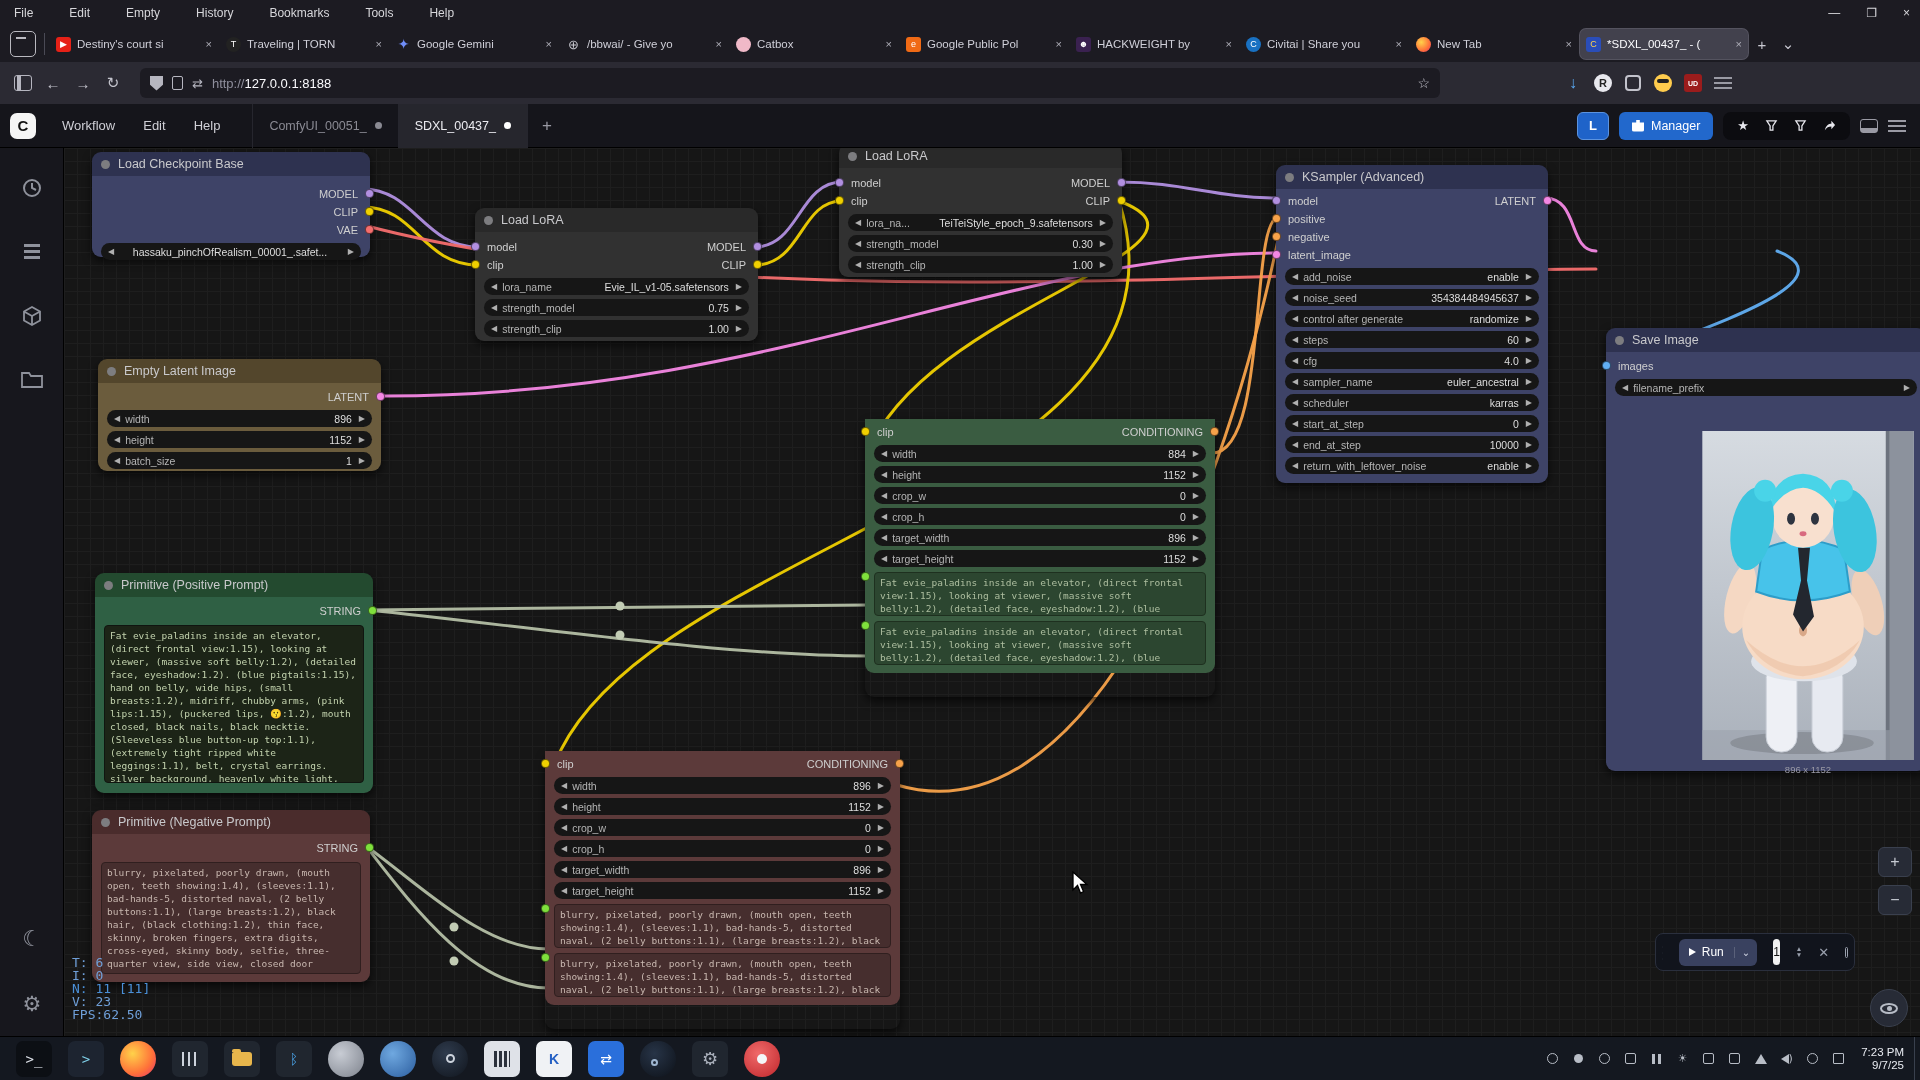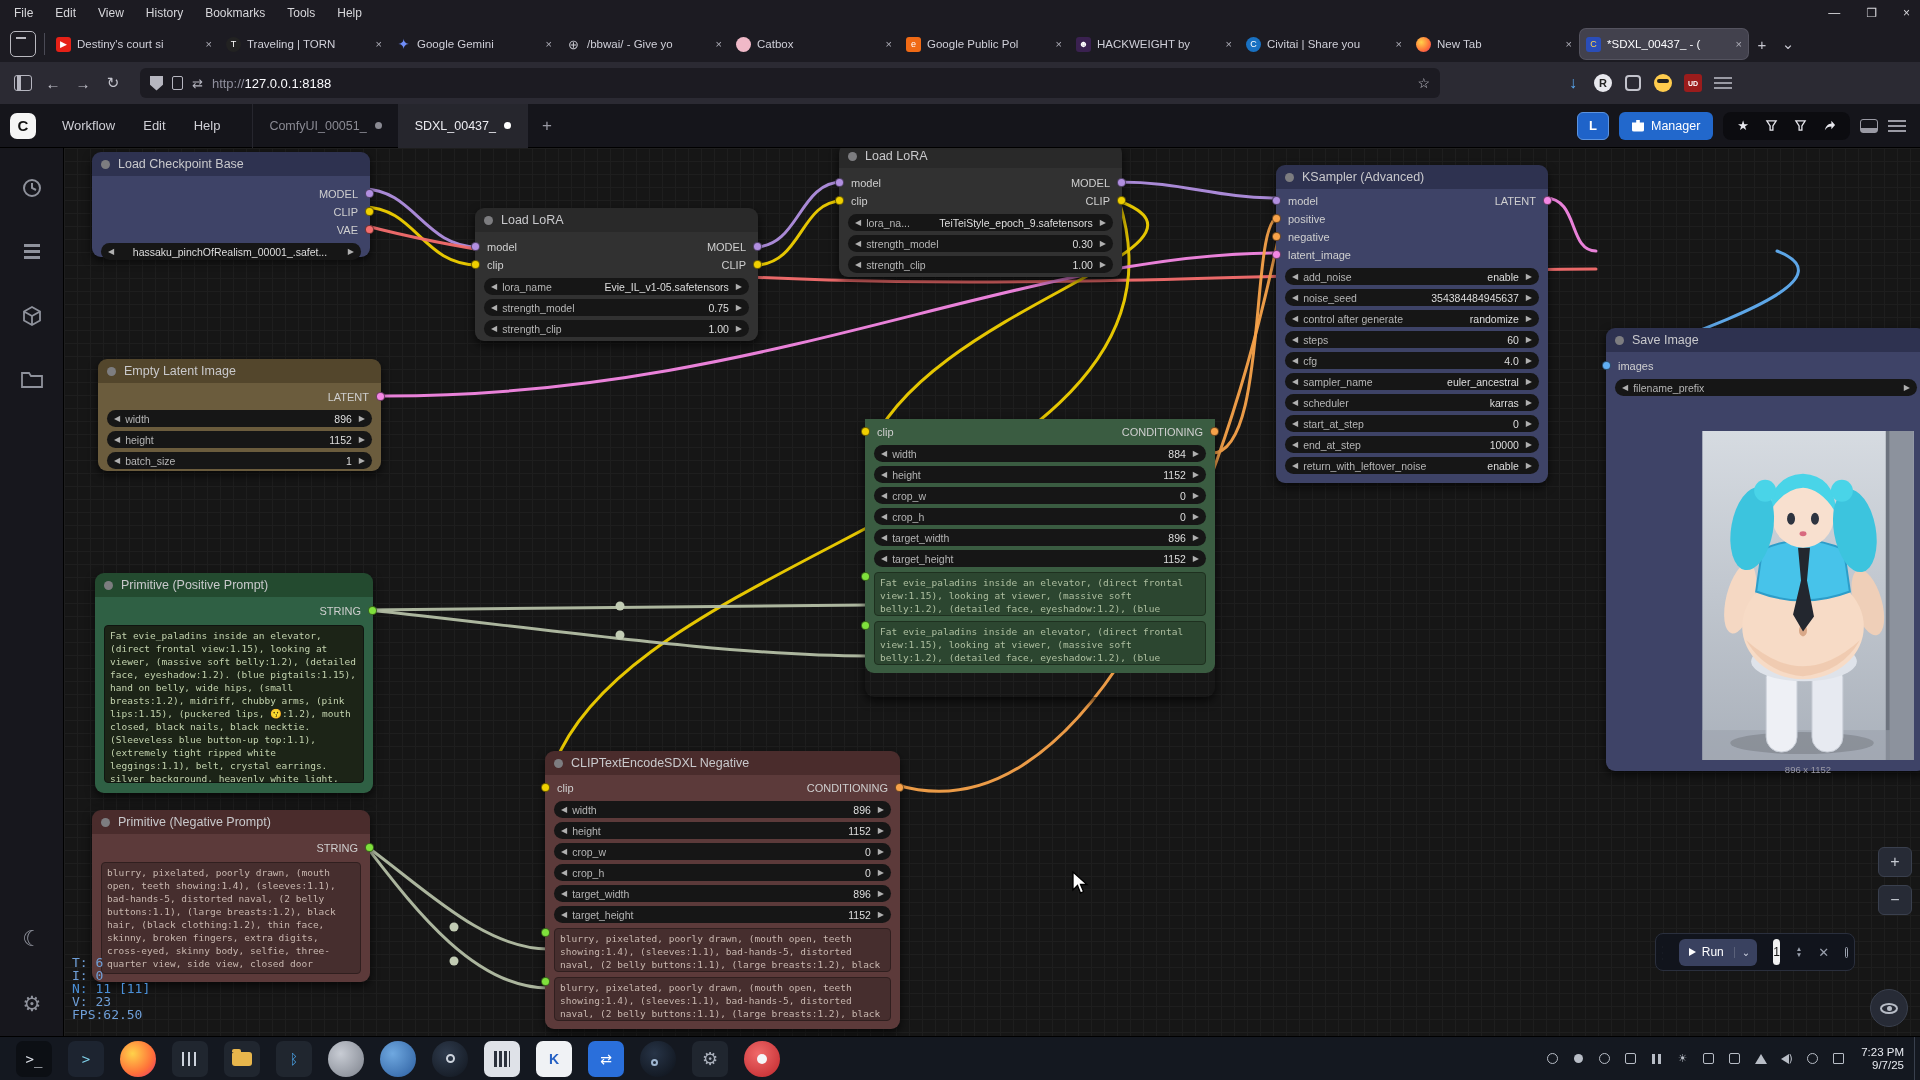--- a/index.html
+++ b/index.html
@@ -1,18 +1,18 @@
 <!DOCTYPE html>
 <html><head>
 <meta charset="utf-8">
 <style>
   *{margin:0;padding:0;box-sizing:border-box}
   html,body{width:1920px;height:1080px;overflow:hidden;background:#161616;font-family:"Liberation Sans",sans-serif;-webkit-font-smoothing:antialiased}
   
-  #menu-bar{position:absolute;left:0;top:0;width:1920px;height:26px;background:#1c1b22;color:#d7d7db;font-size:12px;display:flex;align-items:center;gap:22px;padding-left:14px}
+  #menu-bar{position:absolute;left:0;top:0;width:1920px;height:26px;background:#1c1b22;color:#d7d7db;font-size:12px;display:flex;align-items:center;gap:36px;padding-left:14px}
   #menu-bar .mi{cursor:default}
   #win-controls{position:absolute;right:10px;top:0;height:26px;display:flex;gap:26px;align-items:center;color:#d7d7db;font-size:12px}
   #tab-bar{position:absolute;left:0;top:26px;width:1920px;height:36px;background:#1c1b22;display:flex;align-items:flex-end;padding-left:6px}
   .cont-icon{width:26px;height:26px;margin:0 8px 5px 4px;border:1.6px solid #b9b9c0;border-radius:5px;position:relative}
   .cont-icon:after{content:"";position:absolute;left:5px;top:5px;width:10px;height:2px;background:#b9b9c0}
   .sep{width:1px;height:22px;background:#4a4a55;margin:0 4px 7px 0}
   .tab{height:30px;width:168px;margin:0 1px 3px 1px;border-radius:6px;display:flex;align-items:center;padding:0 6px;color:#cfcfd8;font-size:11.5px;position:relative}
   .tab.active{background:#42414d;color:#fbfbfe;box-shadow:0 0 0 1px #54535f}
   .tab .fav{width:15px;height:15px;border-radius:3px;margin-right:6px;flex:0 0 auto;display:flex;align-items:center;justify-content:center;font-size:9px;color:#fff}
   .tab .ttl{flex:1;overflow:hidden;white-space:nowrap}
@@ -111,21 +111,21 @@
   #clock{color:#e8ebf1;font-size:11.5px;text-align:right;line-height:13px;margin:0 10px 0 16px}
   #showdesk{width:6px;height:44px;border-left:1px solid #39404d}
   .mono{font-family:"DejaVu Sans Mono",monospace}
 </style>
 </head>
 <body>
 
 <div id="menu-bar">
   <span class="mi">File</span>
   <span class="mi">Edit</span>
-  <span class="mi">View</span>
+  <span class="mi">Empty</span>
   <span class="mi">History</span>
   <span class="mi">Bookmarks</span>
   <span class="mi">Tools</span>
   <span class="mi">Help</span>
   <div id="win-controls">
     <span>—</span>
     <span>❐</span>
     <span>×</span>
   </div>
 </div>
@@ -494,24 +494,20 @@
           <div class="ta" style="height:44px">Fat evie_paladins inside an elevator, (direct frontal view:1.15), looking at viewer, (massive soft belly:1.2), (detailed face, eyeshadow:1.2), (blue pigtails:1.15), hand on</div>
         </div>
       <div class="tarow">
           <span class="pdot c-str" style="left:-4px"></span>
           <div class="ta" style="height:44px">Fat evie_paladins inside an elevator, (direct frontal view:1.15), looking at viewer, (massive soft belly:1.2), (detailed face, eyeshadow:1.2), (blue pigtails:1.15), hand on</div>
         </div>
     </div>
   </div>
 
   <div class="node n-mar" style="left:481px;top:603px;width:355px;height:278px">
-    <div class="ntitle">
-        <span class="tdot"></span>
-        <span>CLIPTextEncodeSDXL Negative</span>
-      </div>
     <div class="nbody" style="height:254px;padding-top:4px">
       <div class="srow duo">
           <span class="pdot i c-clip"></span>
           <span>clip</span>
           <span>CONDITIONING</span>
           <span class="pdot o c-cond"></span>
         </div>
       <div class="pill">
           <span>width</span>
           <span class="val">896</span>

